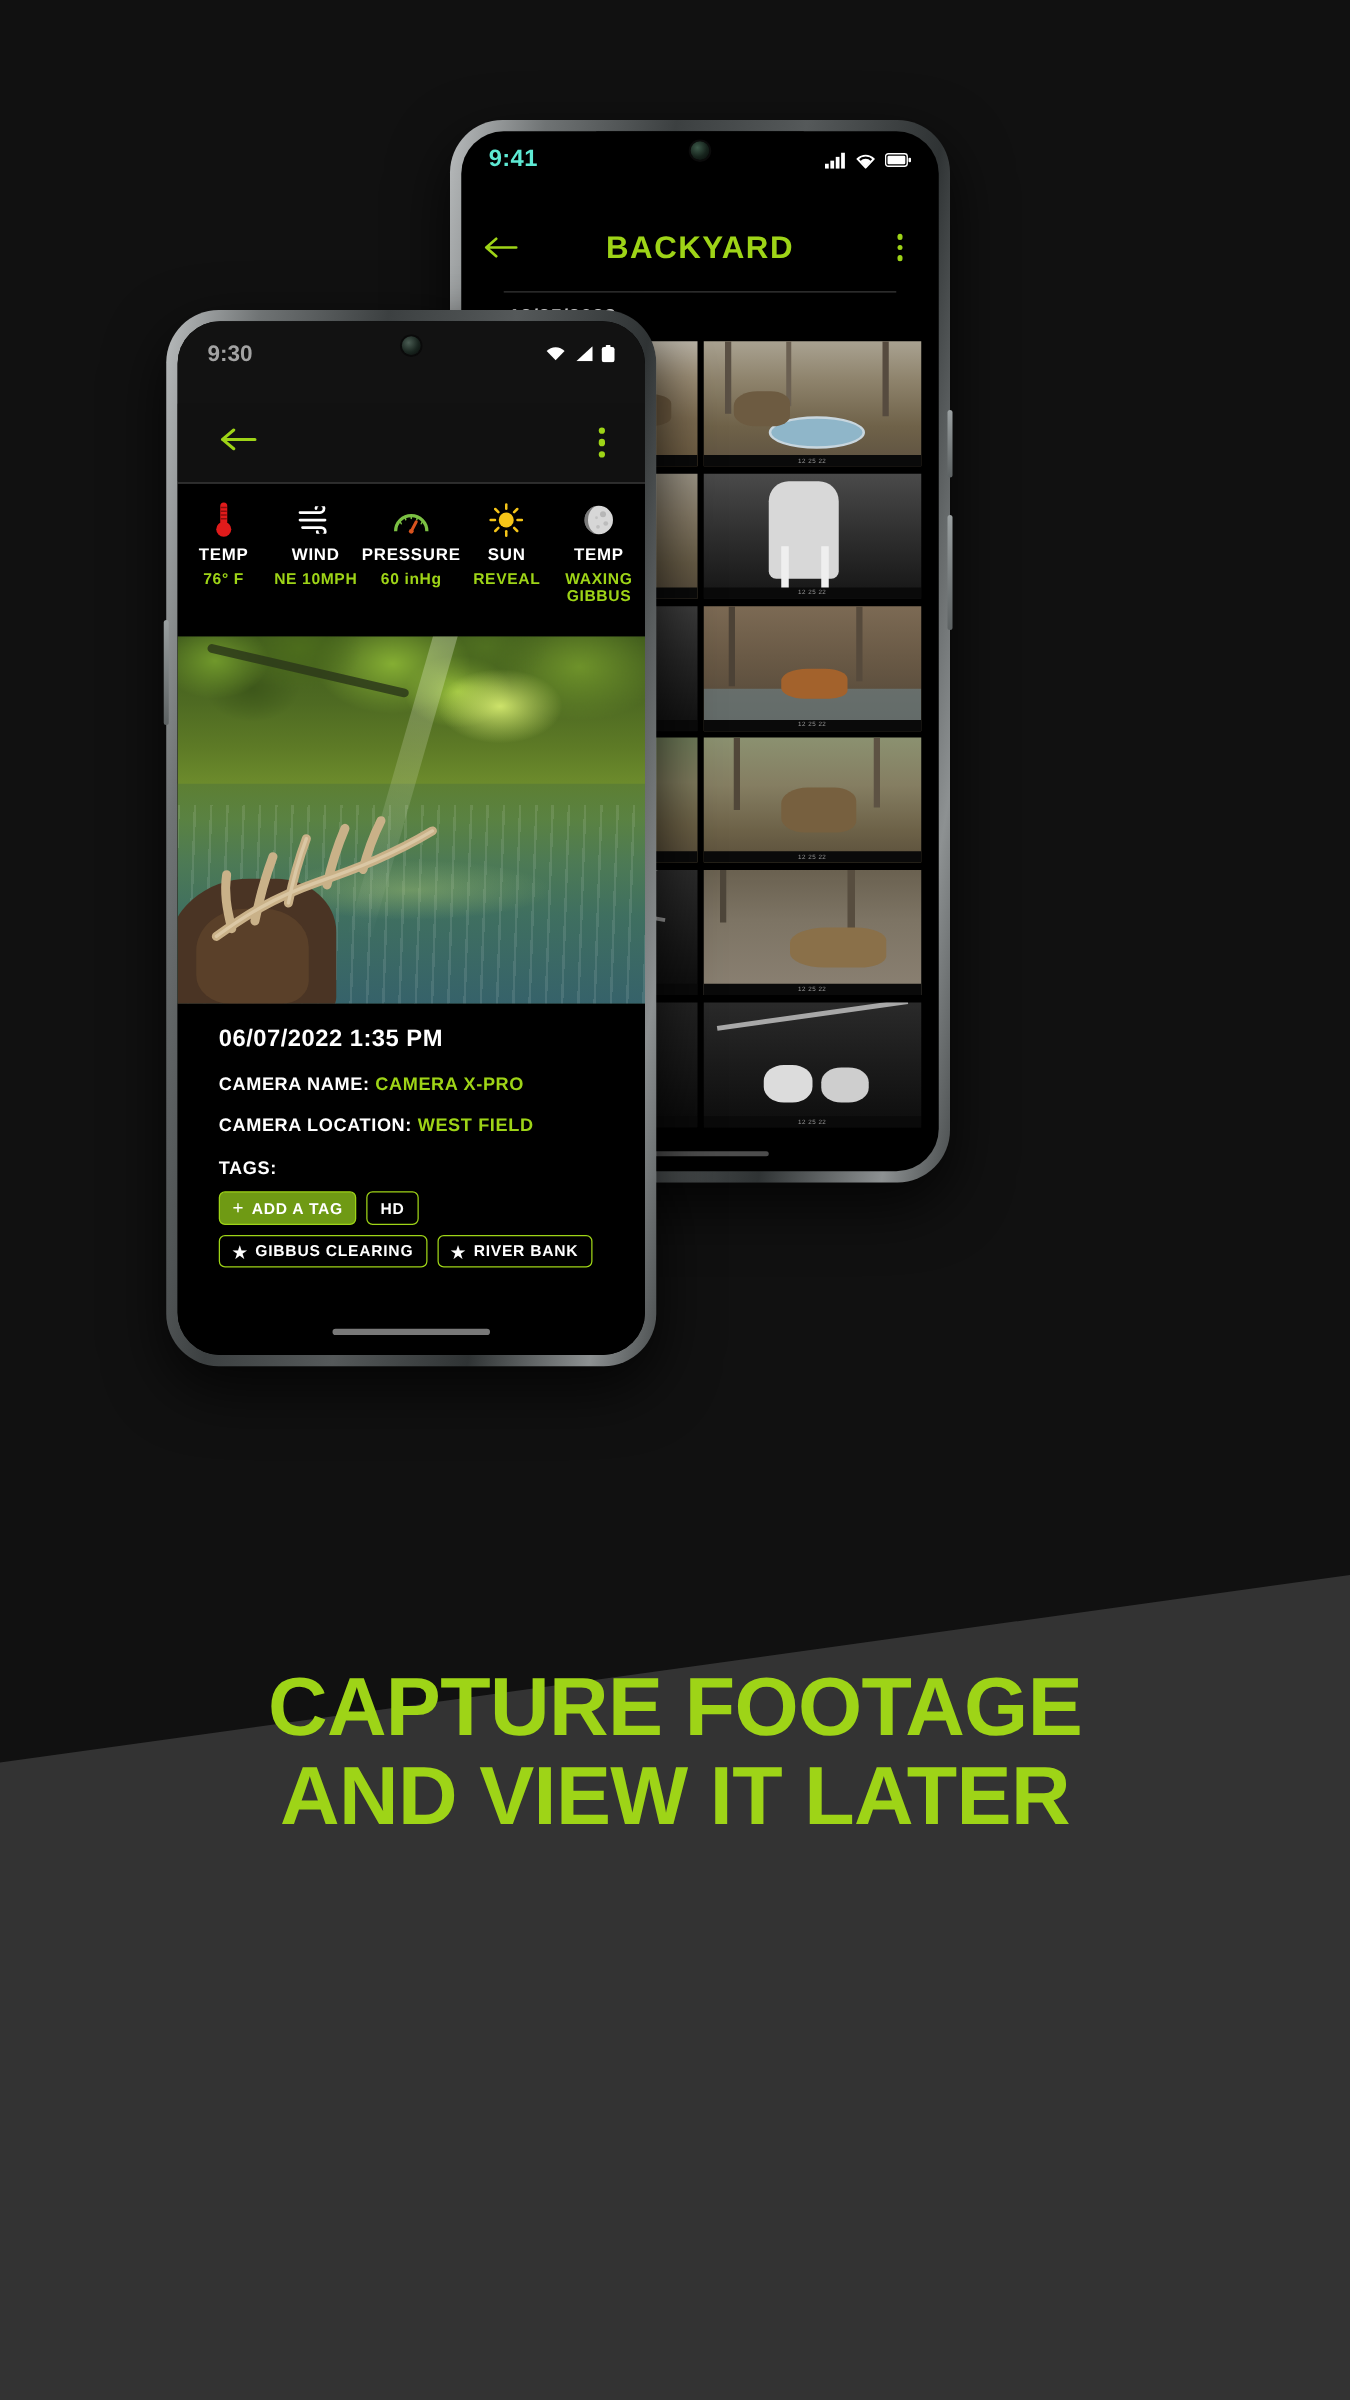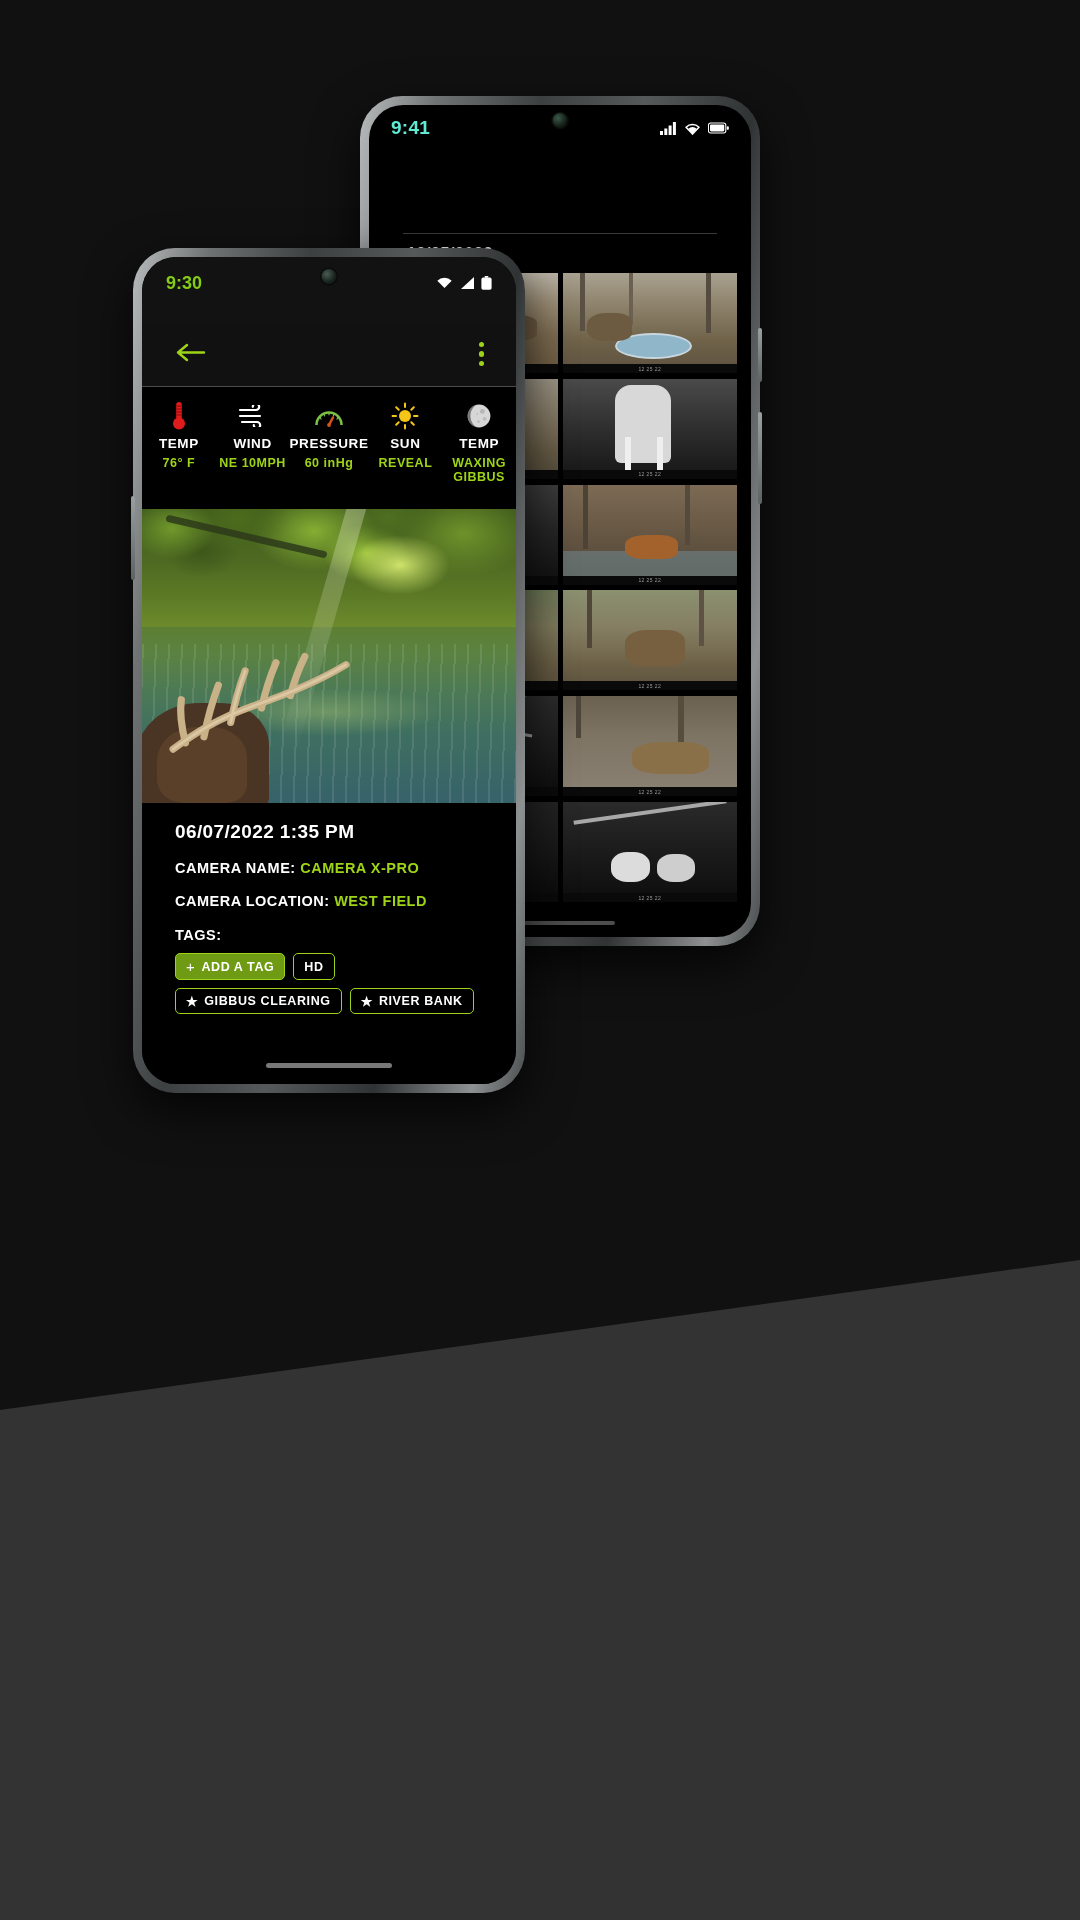--- a/index.html
+++ b/index.html
@@ -101,21 +101,21 @@
     position: absolute; left: 50%; transform: translateX(-50%); top: 12px;
     width: 15px; height: 15px; border-radius: 50%;
     background: radial-gradient(circle at 36% 34%, #4a5c53 0%, #1a2620 55%, #060908 100%);
     box-shadow: 0 0 0 1.5px #0a0a0a; z-index: 6;
   }
   .sbar-f {
     position: absolute; top: 0; left: 0; right: 0; height: 52px;
     display: flex; align-items: center; justify-content: space-between;
     padding: 0 24px; z-index: 5;
   }
-  .sbar-f .clock { color: #84cc16; font-size: 18px; font-weight: 600; }
+  .sbar-f .clock { color: #a3a3a3; font-size: 18px; font-weight: 600; }
   .sbar-f .icons { display: flex; align-items: center; gap: 6px; }
   .topbar-f {
     position: absolute; top: 66px; left: 0; right: 0; height: 62px;
     display: flex; align-items: center; justify-content: space-between;
     padding: 0 32px; z-index: 5; background: #111111;
   }
   .appbar-bg { position: absolute; top: 0; left: 0; right: 0; height: 130px; background: #121212; z-index: 2; }
   .divider-f { position: absolute; top: 129px; left: 0; right: 0; height: 1px; background: #4a4a4a; z-index: 5; }
 
   .weather {
@@ -187,20 +187,35 @@
             <path d="M9 12 L4.6 6.8 A6.2 6.2 0 0 1 13.4 6.8 Z" fill="#fff"></path>
           </svg>
           <svg width="21" height="12" viewBox="0 0 23 12">
             <rect x="0.5" y="0.5" width="19" height="11" rx="2.4" fill="none" stroke="#fff" stroke-width="1.2"></rect>
             <rect x="2.2" y="2.2" width="15.6" height="7.6" rx="1.2" fill="#fff"></rect>
             <rect x="20.6" y="4" width="2.2" height="4" rx="1" fill="#fff"></rect>
           </svg>
         </span>
       </div>
 
+      <div class="topbar-b">
+        <div style="width:62px;display:flex;justify-content:center;">
+          <svg width="30" height="20" viewBox="0 0 30 20">
+            <path d="M28 10 H4 M12 3 L4 10 L12 17" fill="none" stroke="#9ed417" stroke-width="2.1" stroke-linecap="round" stroke-linejoin="round"></path>
+          </svg>
+        </div>
+        <div class="title">BACKYARD</div>
+        <div style="width:62px;display:flex;justify-content:center;">
+          <span class="kebab small">
+              <i></i>
+              <i></i>
+              <i></i>
+            </span>
+        </div>
+      </div>
 
       <div class="divider-b"></div>
       <div class="datelbl-b">12/25/2022</div>
 
       <div class="grid-b">
         <div class="thumb" style="background:linear-gradient(180deg,#b9b3a6 0%,#9d8f77 28%,#7d6c51 62%,#6b5a40 100%);">
           <div style="position:absolute;left:18%;top:4%;width:4px;height:62%;background:#5c5045;opacity:.8;"></div>
           <div style="position:absolute;left:46%;top:0;width:5px;height:55%;background:#6d6153;opacity:.8;"></div>
           <div style="position:absolute;left:74%;top:2%;width:4px;height:60%;background:#574c40;opacity:.8;"></div>
           <div style="position:absolute;left:52%;top:42%;width:36%;height:26%;border-radius:40% 30% 28% 34%;background:#6f5c42;"></div>
@@ -482,14 +497,18 @@
             <span class="star">★</span>
             <span>RIVER BANK</span>
           </div>
         </div>
       </div>
 
       <div class="homebar-f"></div>
     </div>
   </div>
 
+  <div class="headline">
+    <div>CAPTURE FOOTAGE</div>
+    <div>AND VIEW IT LATER</div>
+  </div>
 
 </div>
 
 </body></html>

